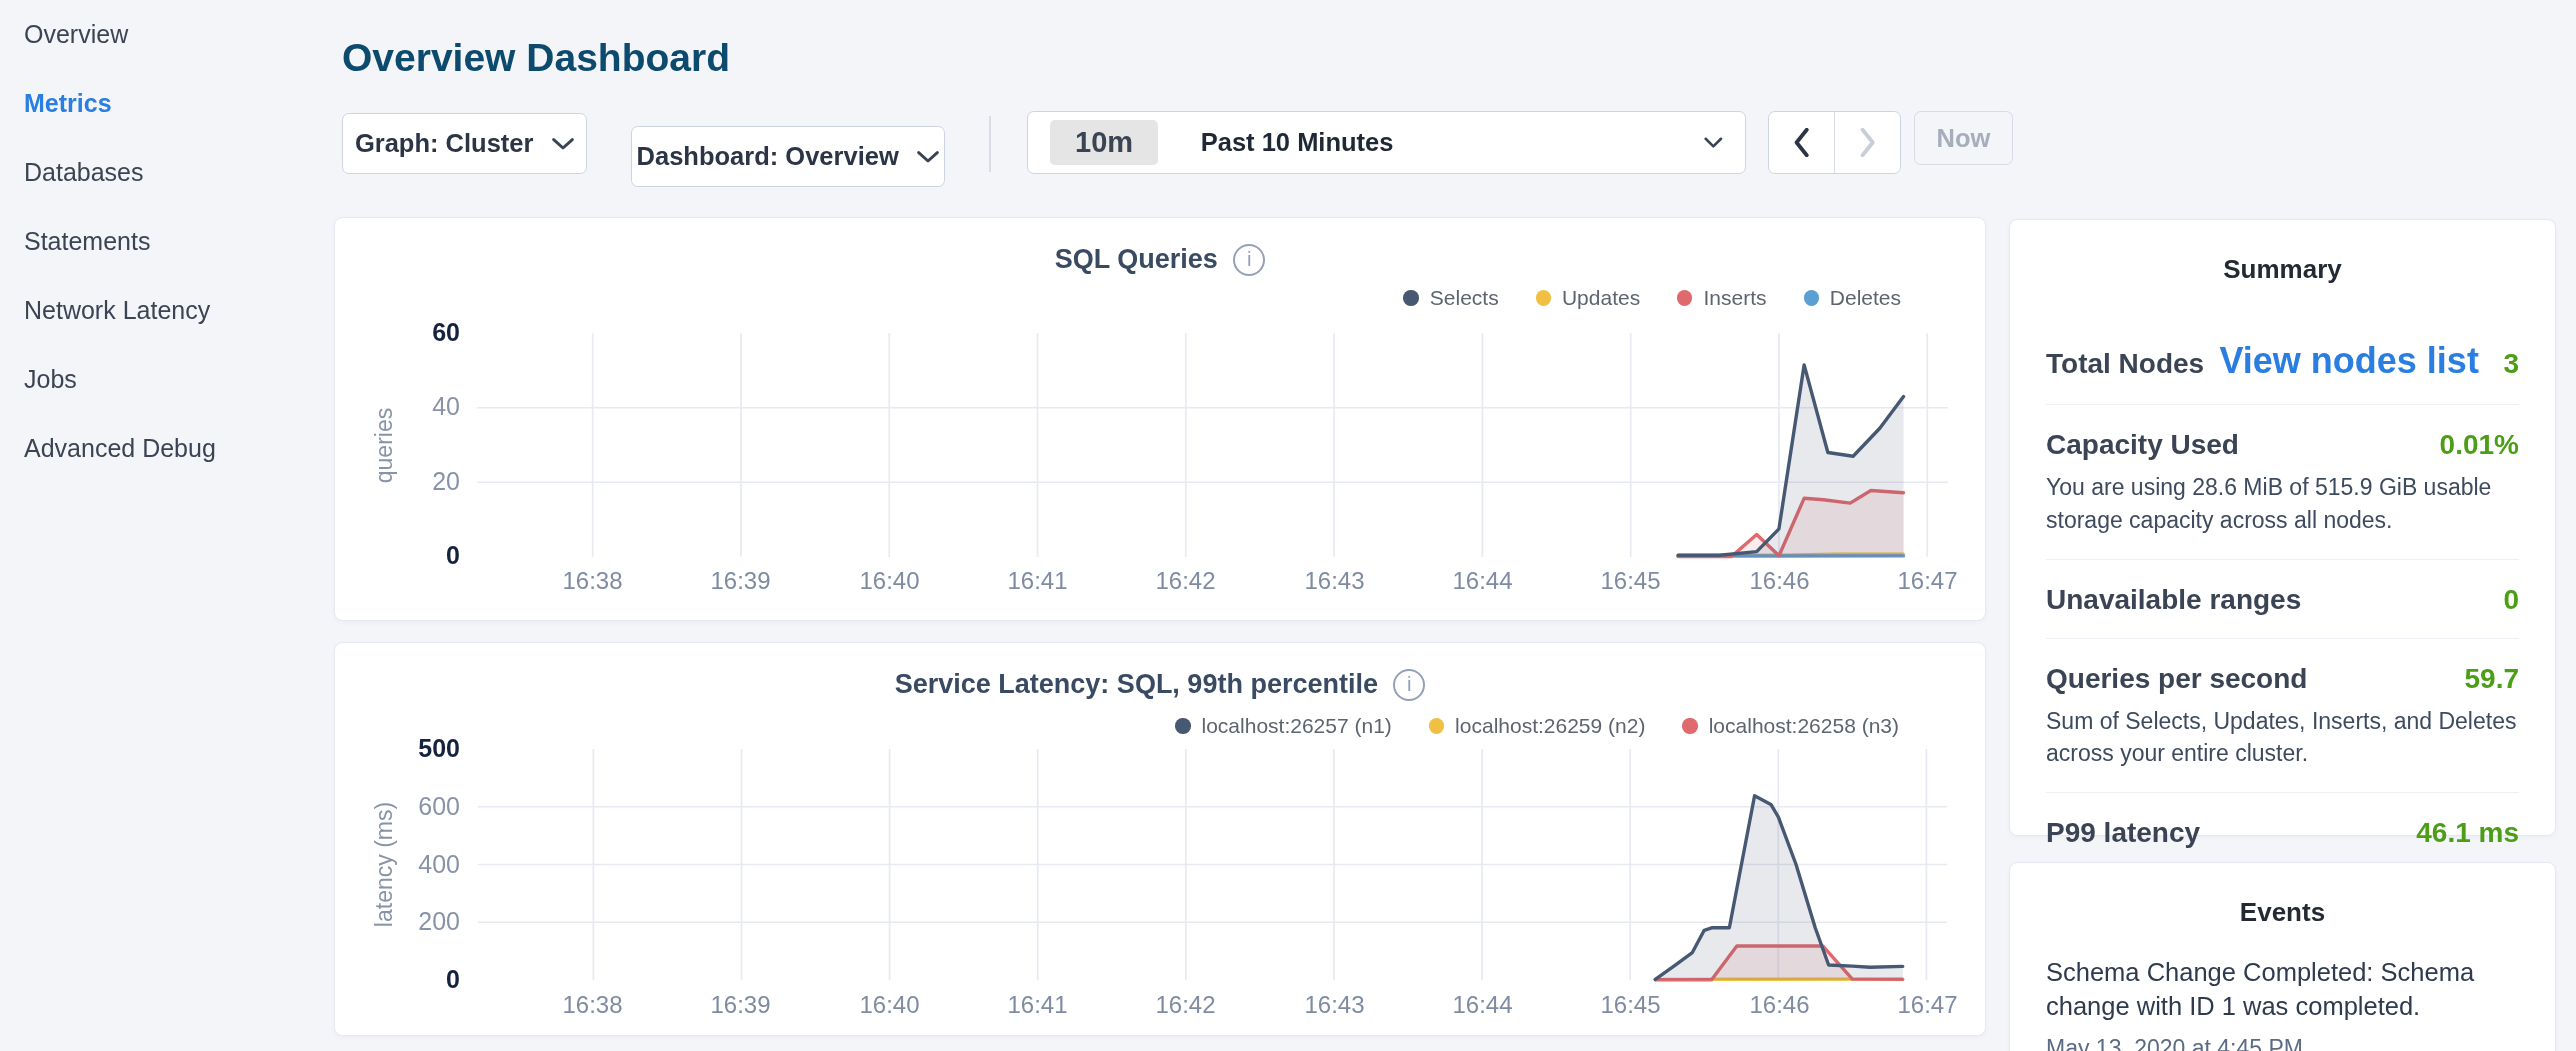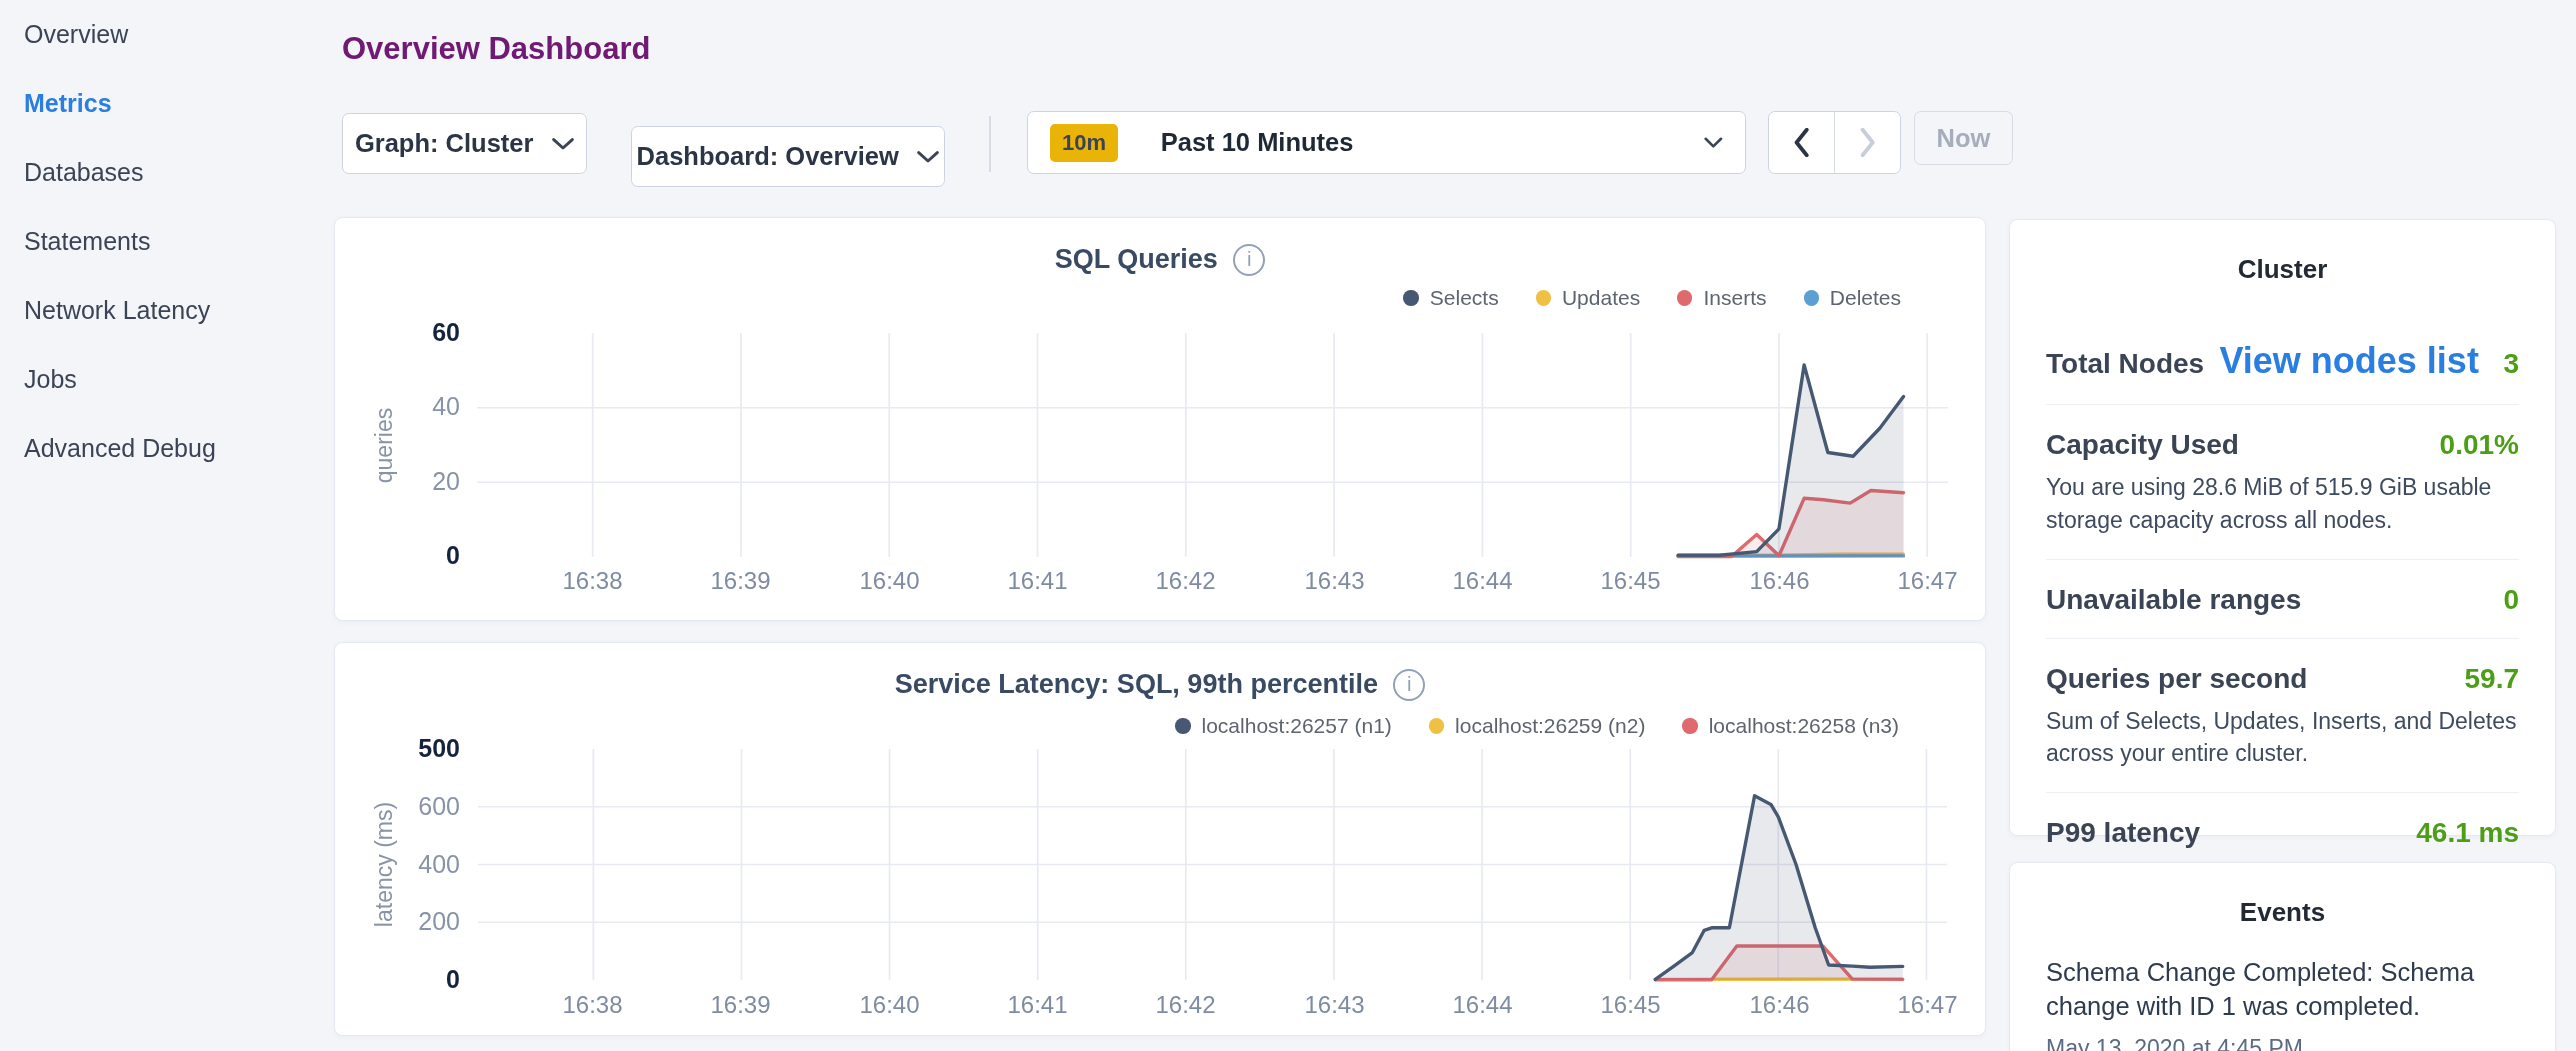--- a/index.html
+++ b/index.html
@@ -7,29 +7,29 @@
     width:2576px; height:1051px; position:relative; overflow:hidden;
     font-family:"Liberation Sans", sans-serif; color:#3b4454;
     -webkit-font-smoothing:antialiased;
   }
   
   .sidebar { position:absolute; left:0; top:0; width:340px; height:100%; }
   .nav-item { height:69px; display:flex; align-items:center; padding-left:24px;
     font-size:25px; color:#3b4454; cursor:pointer; }
   .nav-item.active { color:#2a7de1; font-weight:700; }
   
-  .page-title { position:absolute; left:342px; top:10.2px; font-size:31px; font-weight:700; color:#701a75; }
+  .page-title { position:absolute; left:342px; top:10.2px; font-size:39px; font-weight:700; color:#0c4a6e; }
   .btn { position:absolute; background:#fff; border:1.7px solid #cdd3e0; border-radius:6.8px;
     display:flex; align-items:center; justify-content:center; gap:18.7px;
     font-size:25.5px; font-weight:700; color:#2c3545; cursor:pointer; box-sizing:border-box; }
   #graph-dropdown { left:342px; top:113px; width:245px; height:61px; }
   #dashboard-dropdown { left:631px; top:115px; width:314px; height:61px;margin-top:11px; }
   .toolbar-divider { position:absolute; left:989px; top:116px; width:1.7px; height:56px; background:#d8dce5; }
   #time-picker { left:1027px; top:111px; width:719px; height:63px; justify-content:flex-start; padding:0 22px; }
-  .time-badge { background:#eab308; border-radius:5.1px; padding:6px 12px; font-size:22px; font-weight:700; color:#3b4454; }
+  .time-badge { background:#e5e5e5; border-radius:5.1px; padding:6px 25px; font-size:29px; font-weight:700; color:#3b4454; }
   .time-label { margin-left:24px; font-size:25.5px; font-weight:700; color:#1f2835; }
   .time-chev { margin-left:auto; display:flex; align-items:center; }
   #arrow-group { left:1768px; top:111px; width:133px; height:63px; padding:0; gap:0; }
   .arrow-btn { flex:1; height:100%; display:flex; align-items:center; justify-content:center; cursor:pointer; }
   .arrow-btn.prev { border-right:1.7px solid #d8dce5; }
   #now-button { left:1914px; top:111px; width:99px; height:54px; background:transparent;
     border:1.7px solid #d6dbe6; color:#a6aebb; }
   
   .card { position:absolute; background:#fff; border:0.9px solid #e5e8f0; border-radius:8.5px;
     box-shadow:0 1.7px 4.3px rgba(60,70,90,0.04); box-sizing:border-box; }
@@ -240,21 +240,21 @@
     <div class="xtick" style="left: 643px; top: 348px;">16:41</div>
     <div class="xtick" style="left: 791px; top: 348px;">16:42</div>
     <div class="xtick" style="left: 940px; top: 348px;">16:43</div>
     <div class="xtick" style="left: 1088px; top: 348px;">16:44</div>
     <div class="xtick" style="left: 1236px; top: 348px;">16:45</div>
     <div class="xtick" style="left: 1385px; top: 348px;">16:46</div>
     <div class="xtick" style="left: 1533px; top: 348px;">16:47</div>
   </section>
 
 <aside class="card" id="summary-card">
-  <div class="panel-title">Cluster</div>
+  <div class="panel-title">Summary</div>
   <div id="summary-rows">
       <div class="srow">
         <div class="srow-main">
           <div><span class="srow-label">Total Nodes</span><span class="srow-link">View nodes list</span></div>
           <span class="srow-value">3</span>
         </div>
       </div>
       <div class="srow">
         <div class="srow-main">
           <div><span class="srow-label">Capacity Used</span></div>

